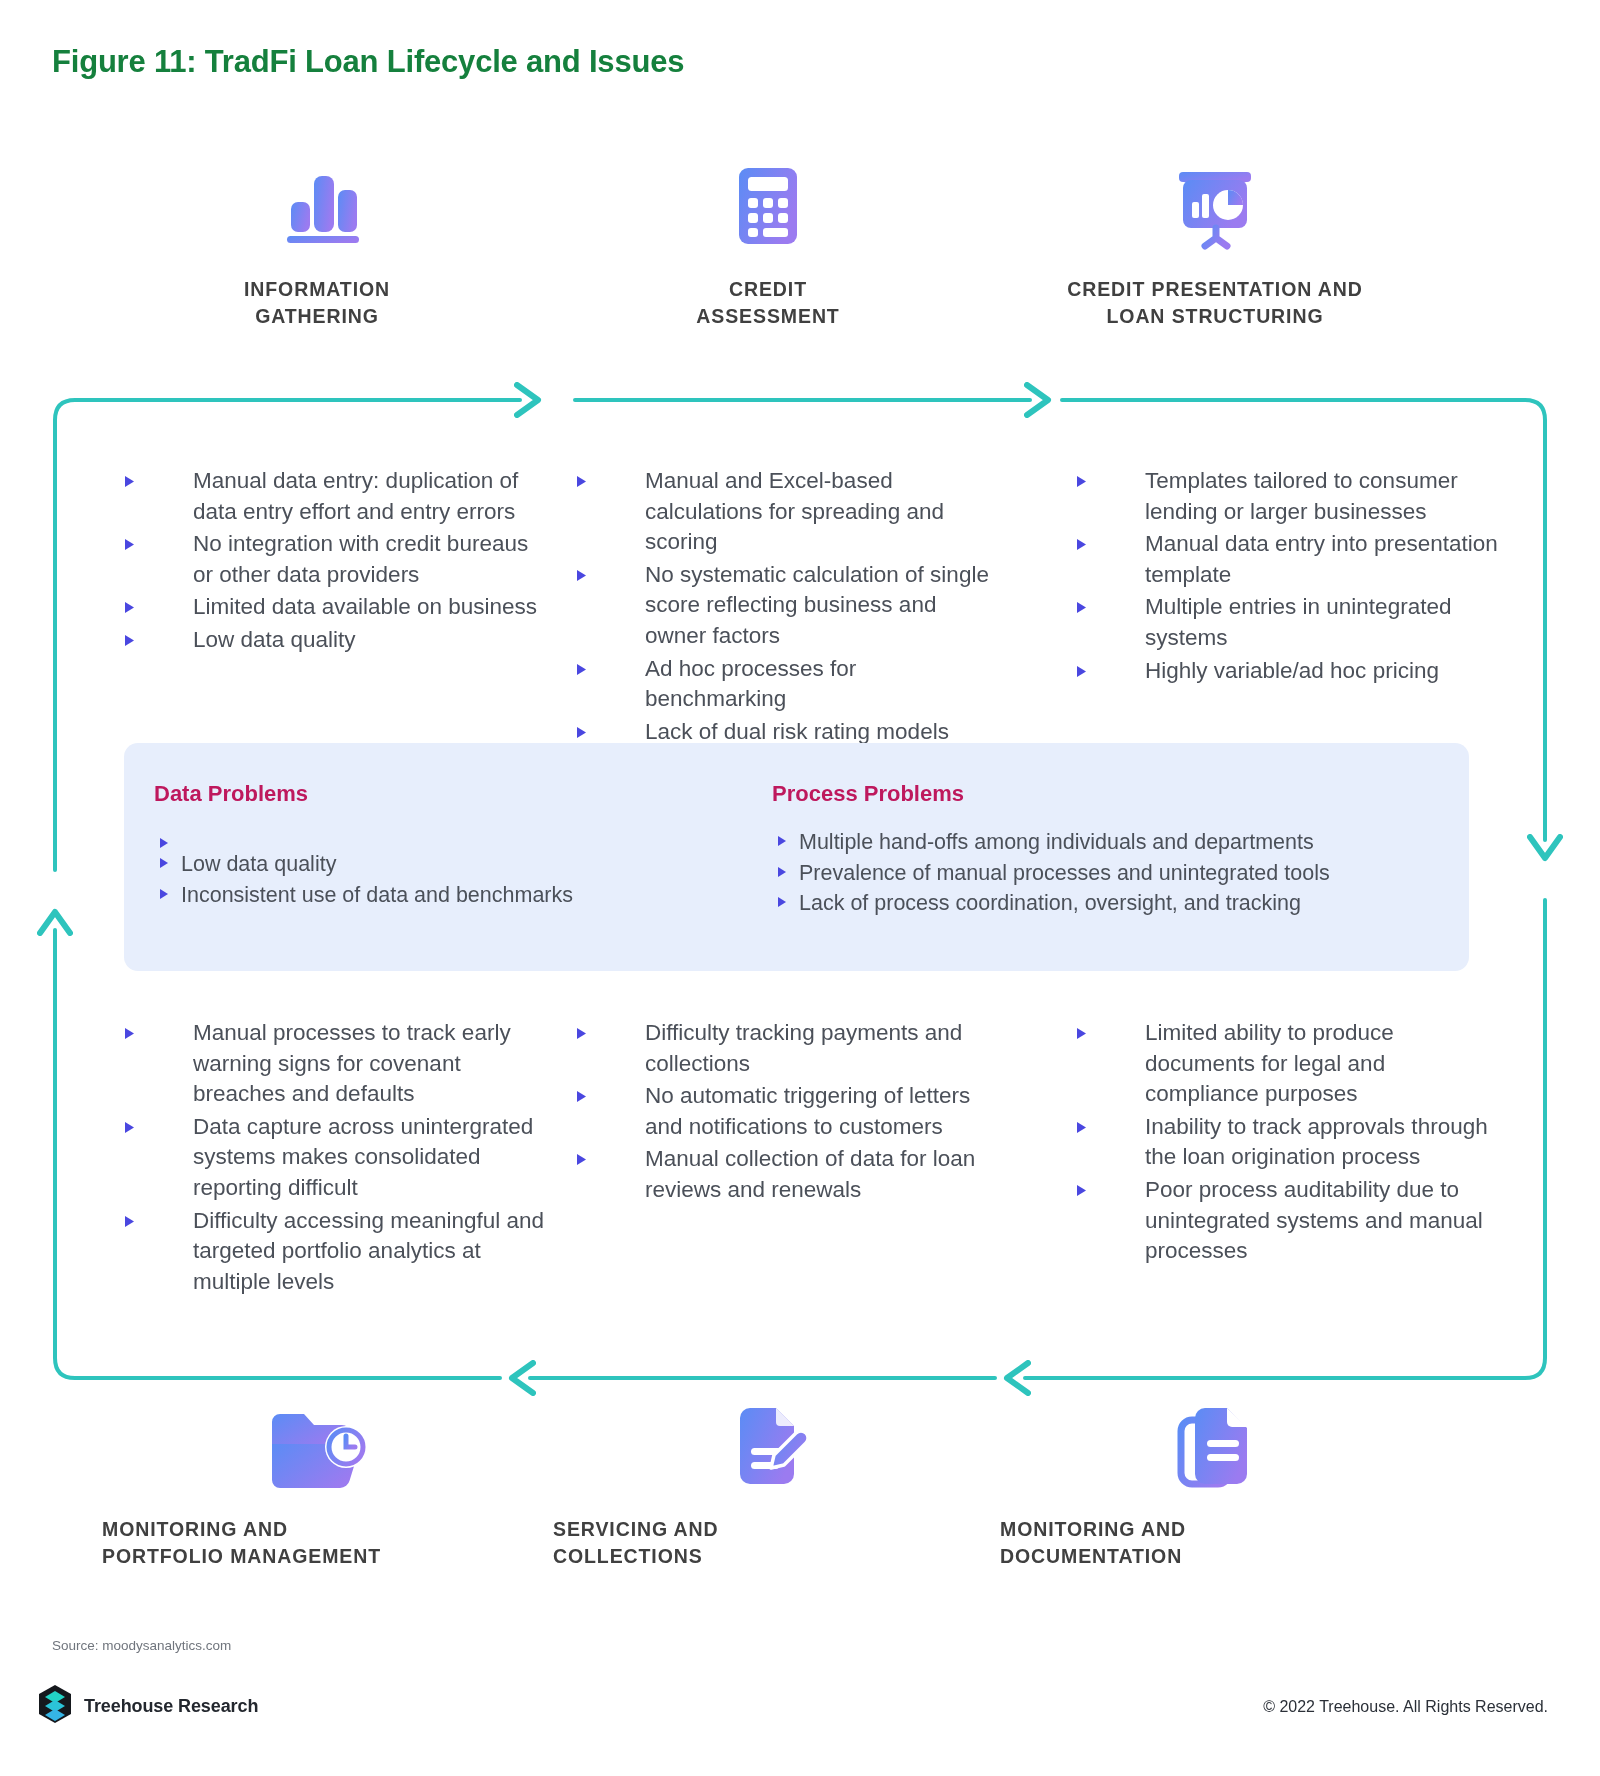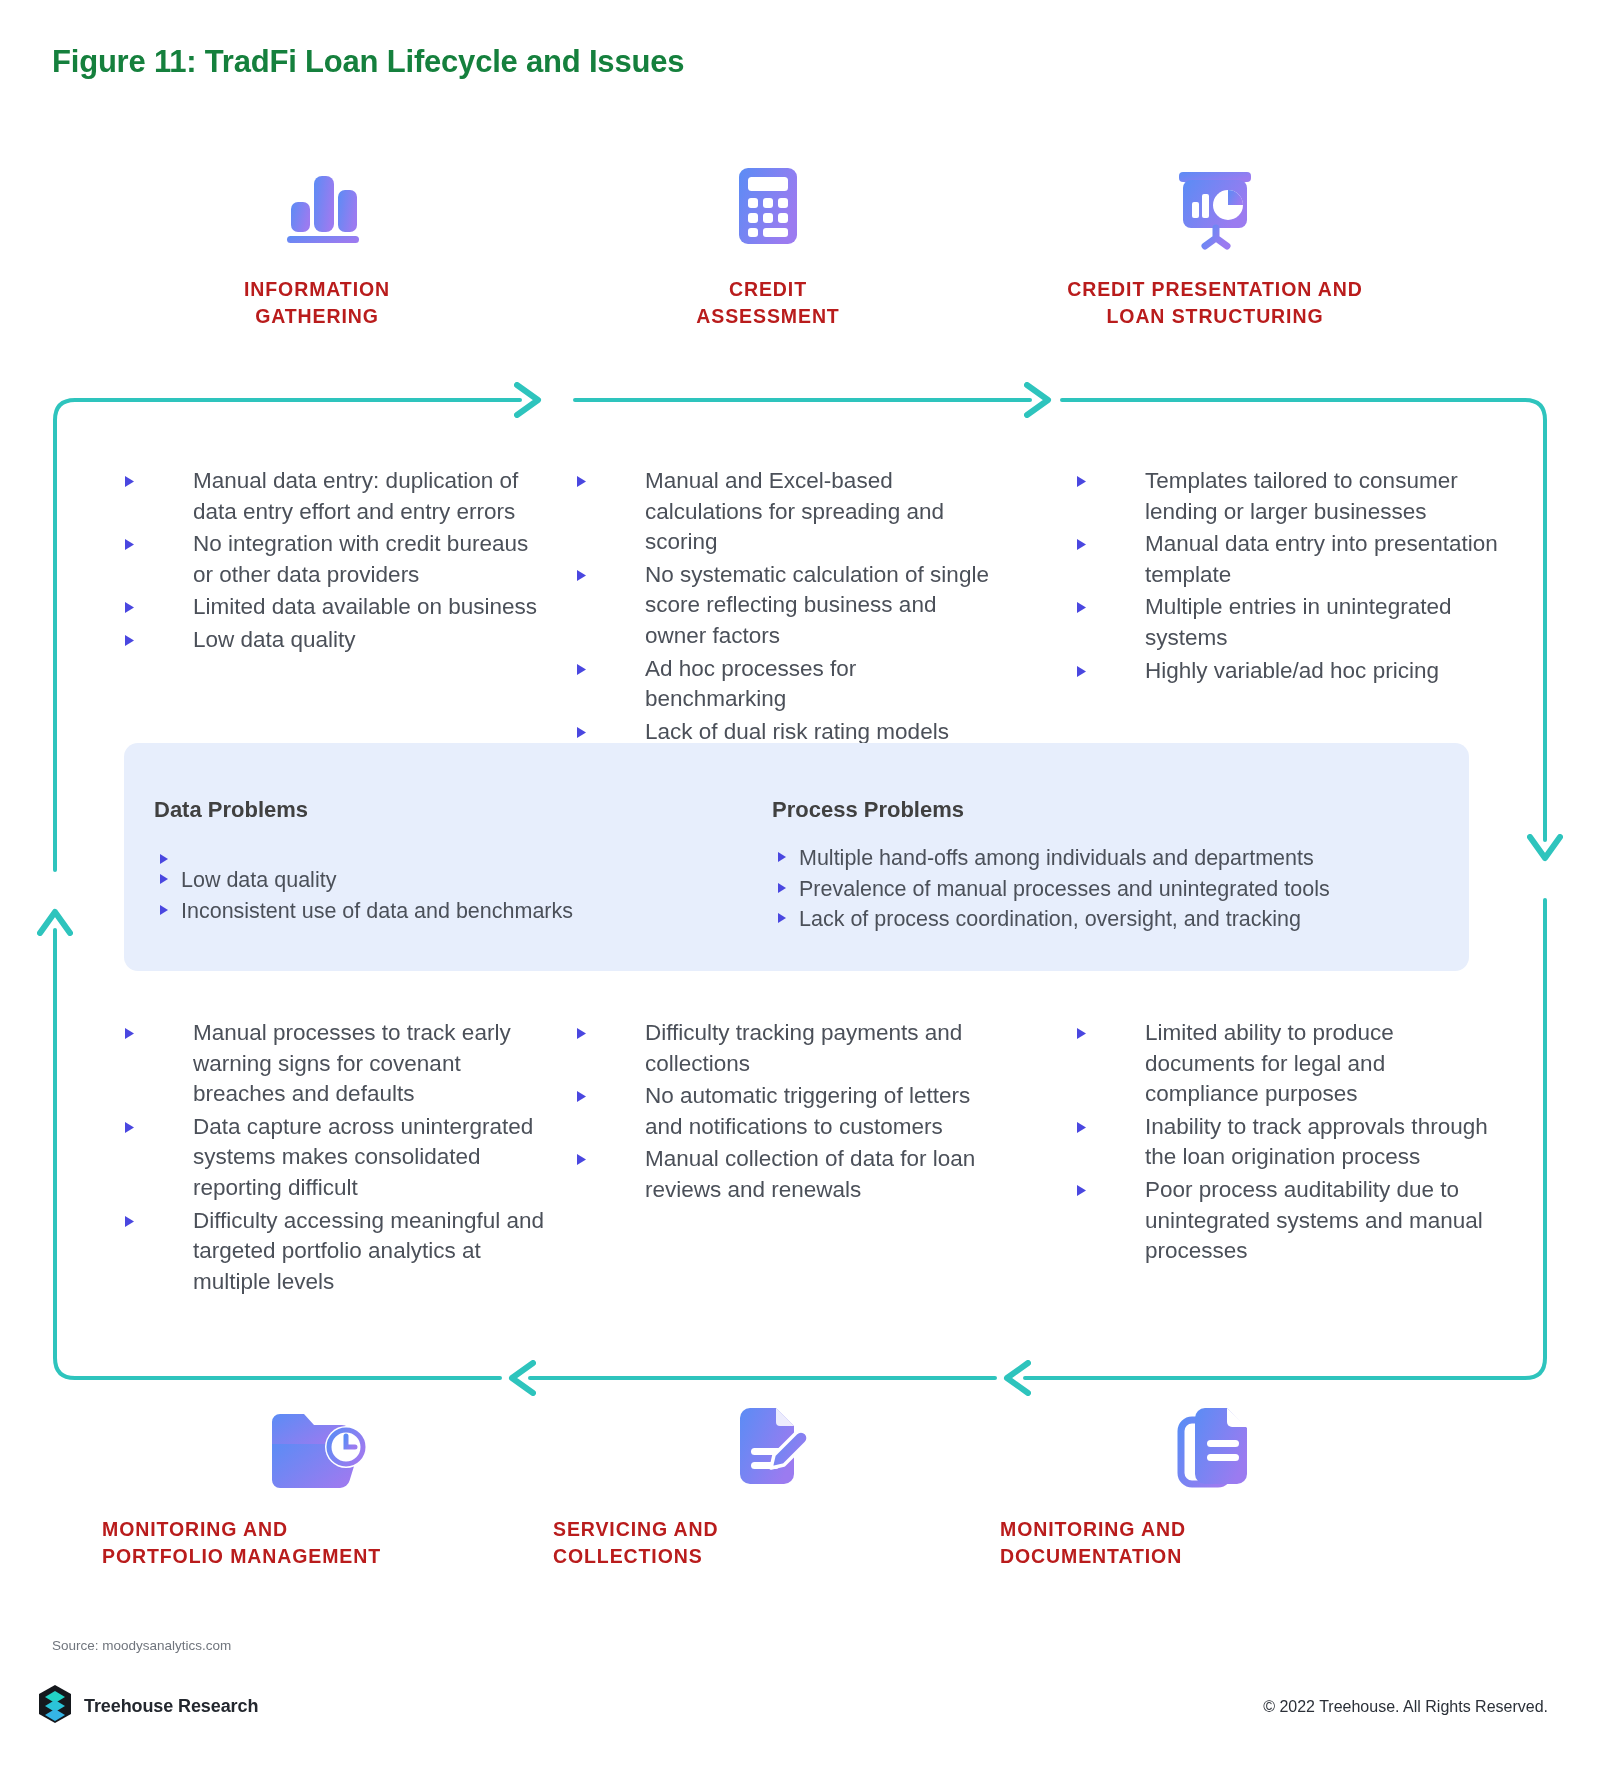--- a/index.html
+++ b/index.html
@@ -54,21 +54,21 @@
     align-items: center;
     justify-content: center;
   }
   .stage-icon svg { display: block; }
 
   .stage-label {
     margin-top: 24px;
     font-size: 19.5px;
     font-weight: bold;
     letter-spacing: 0.9px;
-    color: #b91c1c;
+    color: #404040;
     line-height: 1.38;
   }
 
   
   .flow-layer {
     position: absolute;
     left: 0; top: 0;
     width: 1600px; height: 1776px;
     pointer-events: none;
   }
@@ -116,23 +116,22 @@
     background: #e7eefc;
     border-radius: 14px;
   }
   .pp-group { position: absolute; top: 38px; }
   .pp-data { left: 30px; width: 630px; }
   .pp-process { left: 648px; width: 680px; }
 
   .pp-title {
     font-size: 22px;
     font-weight: bold;
-    color: #404040;
+    color: #be185d;
     margin-bottom: 22px;
-    margin-top: 16px;
   }
   .pp-title.process { margin-bottom: 20px; }
 
   .pp-item {
     display: flex;
     align-items: flex-start;
     font-size: 21.5px;
     line-height: 1.42;
     color: #4b5059;
   }

